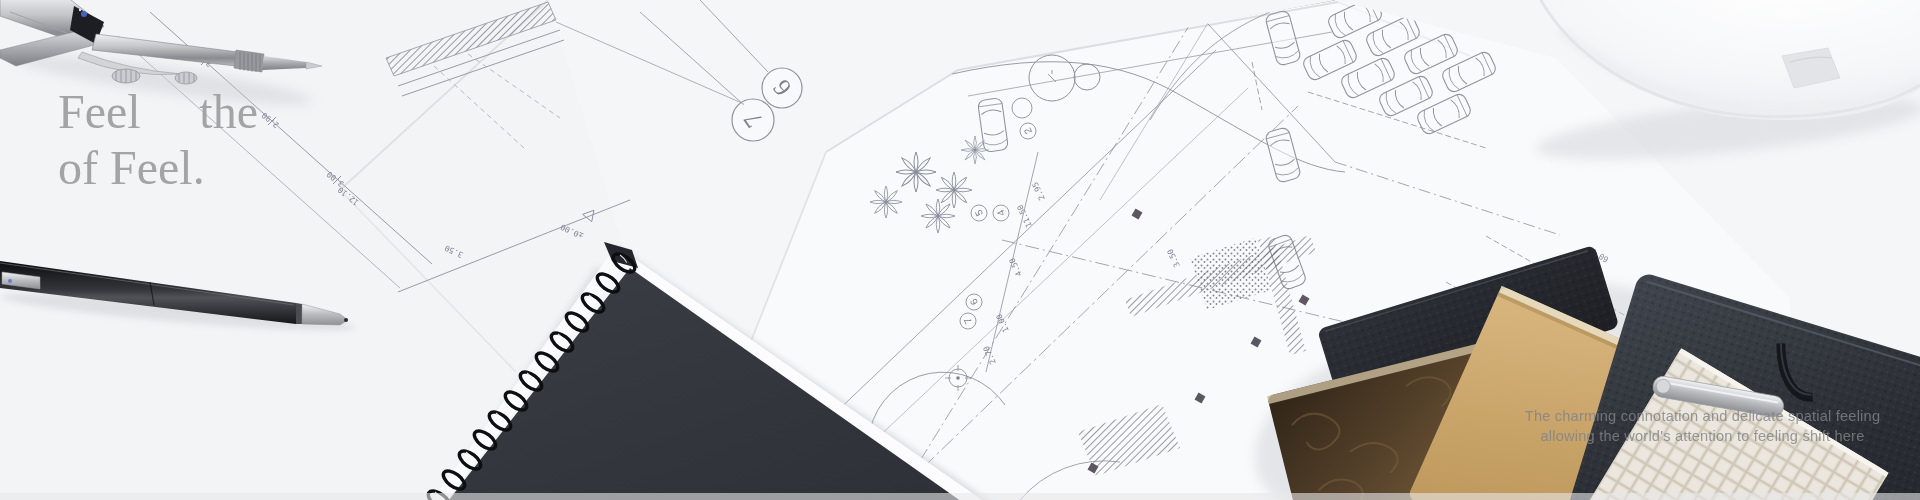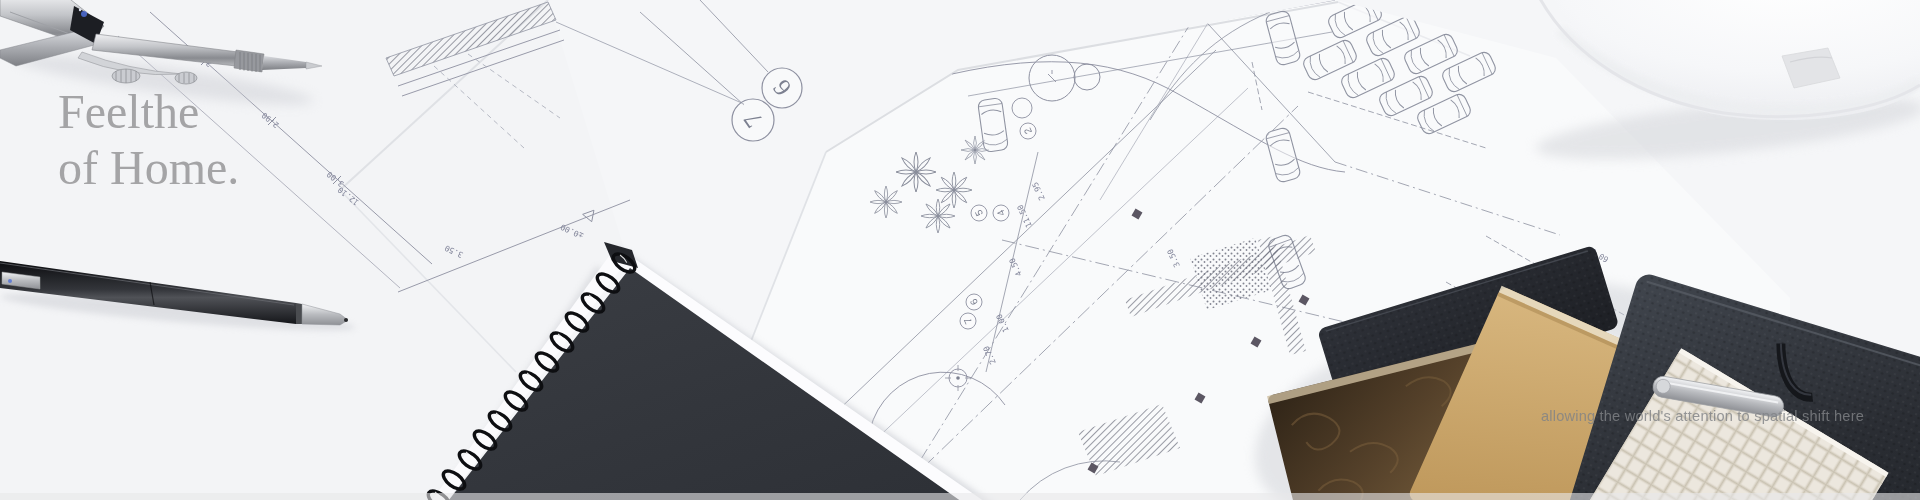--- a/index.html
+++ b/index.html
@@ -1,19 +1,19 @@
 <!DOCTYPE html>
 <html><head>
 <meta charset="utf-8">
 <style>
   html,body{margin:0;padding:0;background:#e8e9ec;}
   .stage{position:relative;width:1920px;height:500px;overflow:hidden;background:#f2f3f5;font-family:"Liberation Sans",sans-serif;}
   .stage svg{position:absolute;left:0;top:0;}
   .headline{position:absolute;left:58px;top:84px;width:200px;color:#a4a4a6;font-family:"Liberation Serif",serif;font-size:48px;line-height:56px;font-weight:400;}
-  .hl-justify{display:flex;}
+  .hl-justify{display:flex;justify-content:space-between;}
   .description{position:absolute;left:1510px;top:406px;width:385px;text-align:center;color:rgba(128,130,134,0.82);font-size:14.6px;line-height:20px;letter-spacing:0.2px;}
   .dimtxt{font-family:"DejaVu Sans Mono",monospace;font-size:8px;fill:#82859a;}
   .callout-big{font-family:"Liberation Serif",serif;font-size:25px;fill:#7c8090;}
   .callout-small{font-family:"Liberation Sans",sans-serif;font-size:10px;fill:#7c8090;}
   .bpline{stroke:#8d90a0;fill:none;}
   .bpfaint{stroke:#a6a9b6;fill:none;}
 </style>
 </head>
 <body>
 
@@ -379,19 +379,20 @@
   </g>
 
   <rect x="0" y="493" width="1920" height="7" fill="#e7e8ea" opacity="0.6"></rect>
 </svg>
 
   <div class="headline">
     <div class="hl-line hl-justify">
       <span>Feel</span>
       <span>the</span>
     </div>
-    <div class="hl-line">of Home.</div>
+    <div class="hl-line">of Feel.</div>
   </div>
 
   <div class="description">
-    <div>allowing the world's attention to spatial shift here</div>
+    <div>The charming connotation and delicate spatial feeling</div>
+    <div>allowing the world's attention to feeling shift here</div>
   </div>
 </div>
 
 </body></html>

